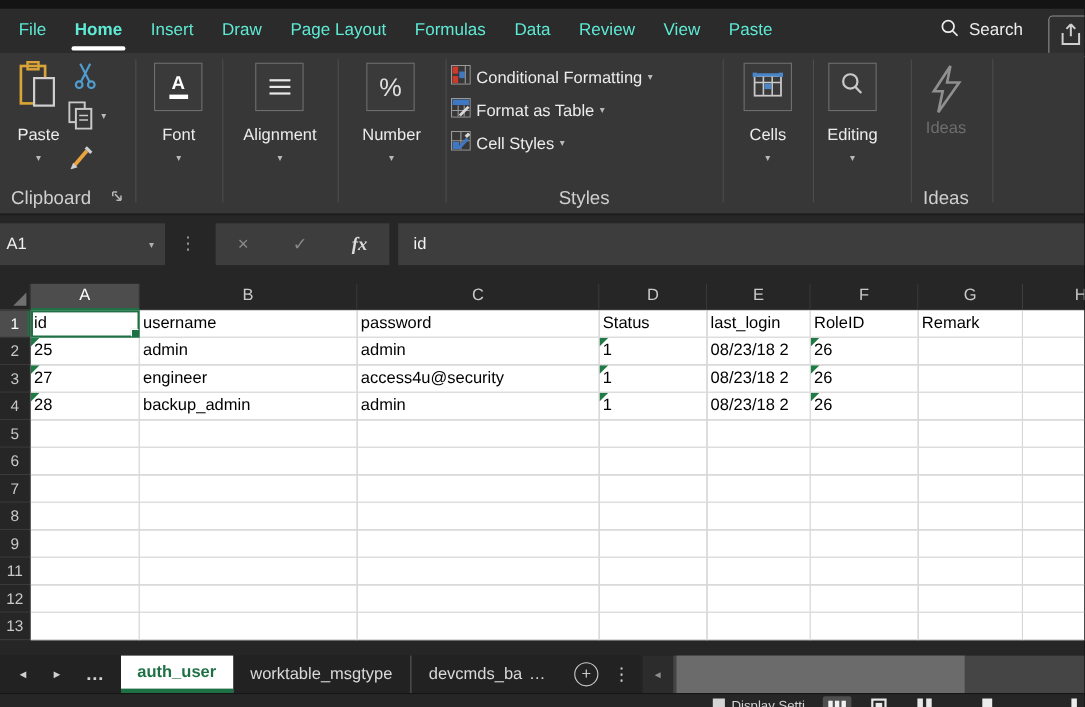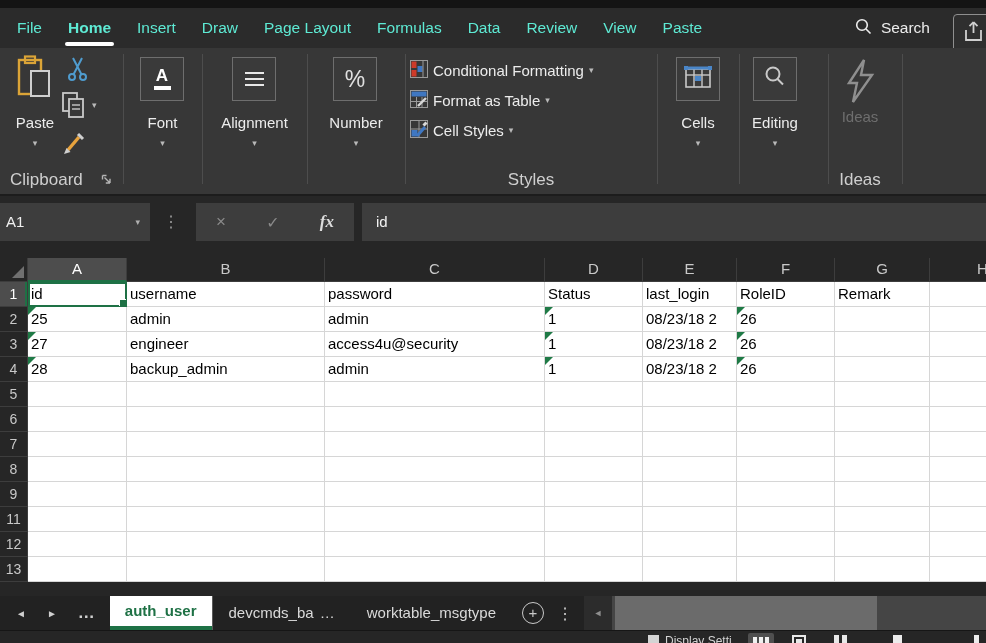--- a/index.html
+++ b/index.html
@@ -455,25 +455,25 @@
       </div>
   </div>
 
   <div class="tab-bar">
     <div class="tab-nav">
       <span class="arr">◄</span>
       <span class="arr">►</span>
       <span class="dots">…</span>
     </div>
     <div class="sheet-tab-active">auth_user</div>
+    <div class="sheet-tab">worktable_msgtype</div>
     <div class="sheet-tab divided">
       <span>devcmds_ba</span>
       <span class="tab-ellipsis">…</span>
     </div>
-    <div class="sheet-tab">worktable_msgtype</div>
     <div class="add-sheet">+</div>
     <div class="tab-kebab">⋮</div>
     <div class="tab-scroll">
       <div class="scroll-arrow">◄</div>
       <div class="scroll-track">
         <div class="scroll-thumb"></div>
       </div>
     </div>
   </div>
 

